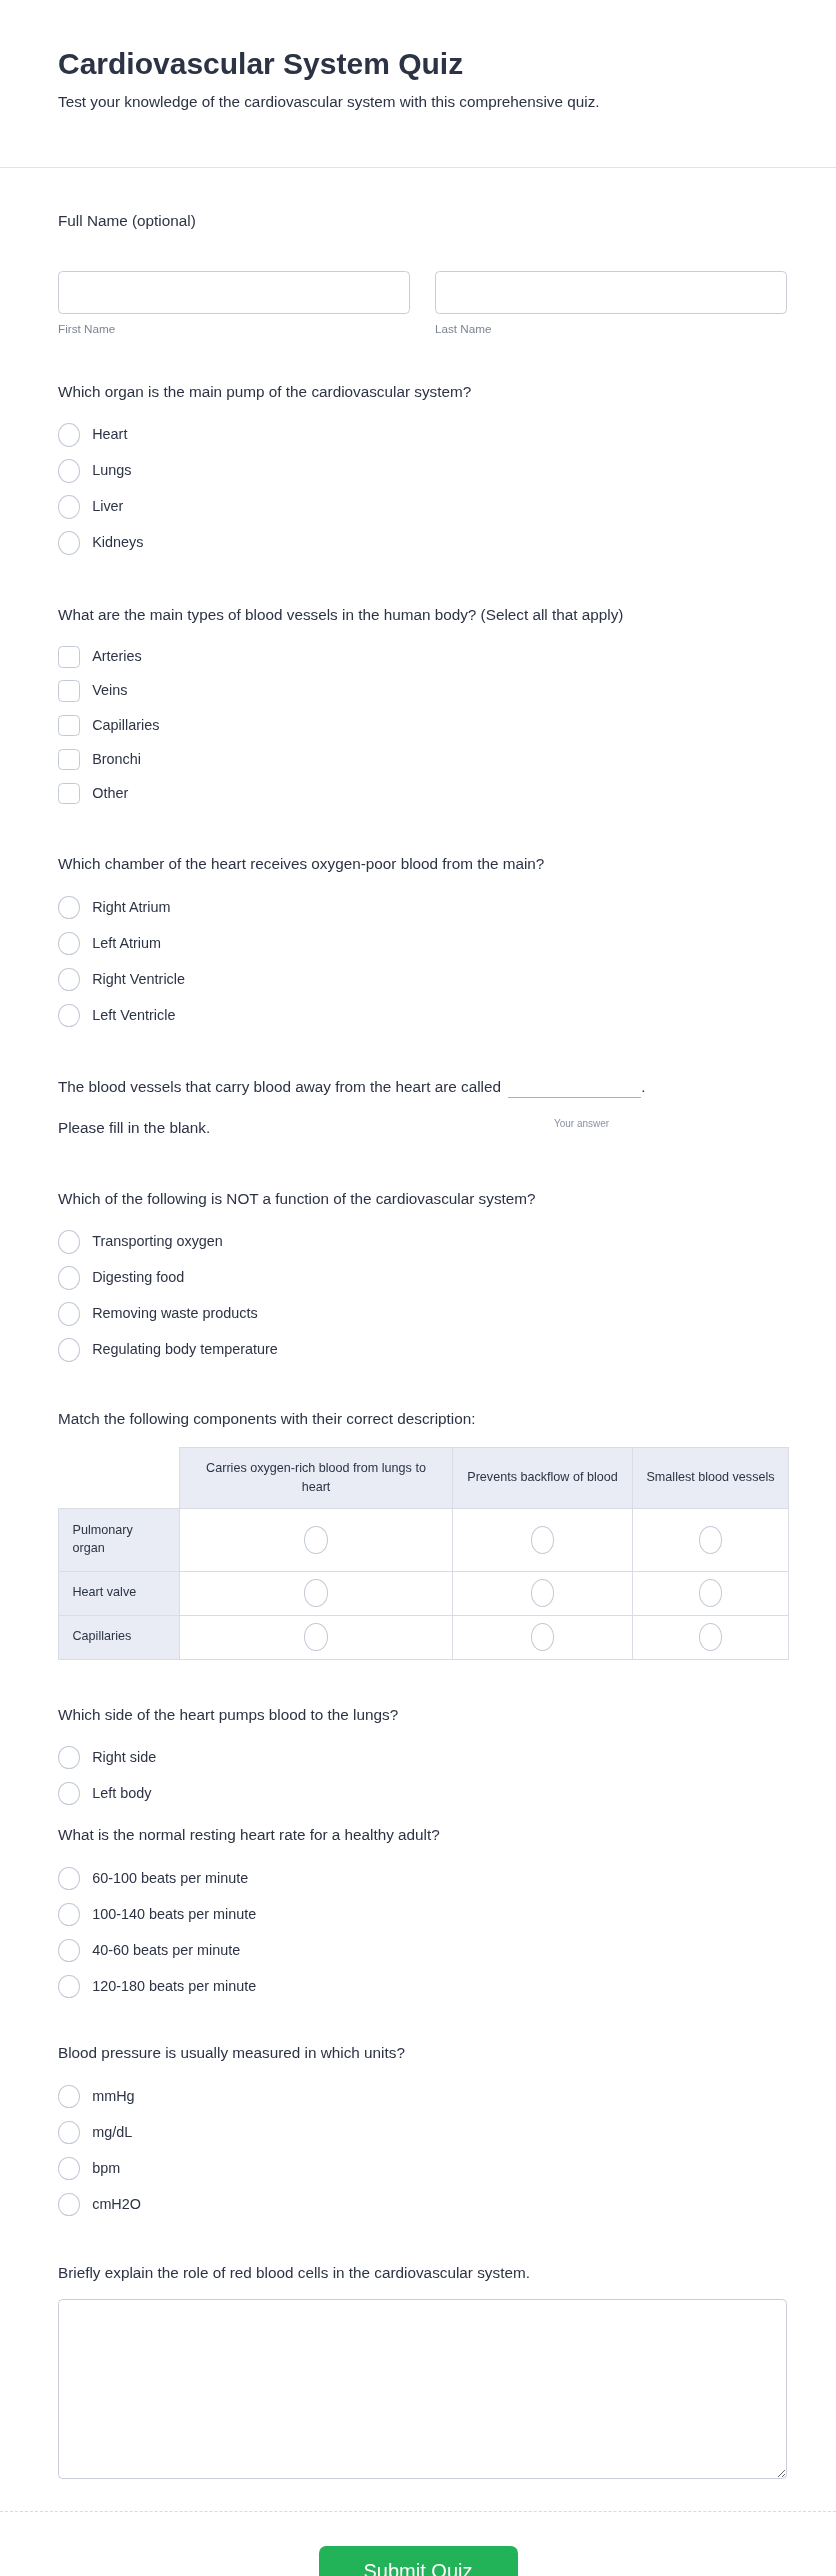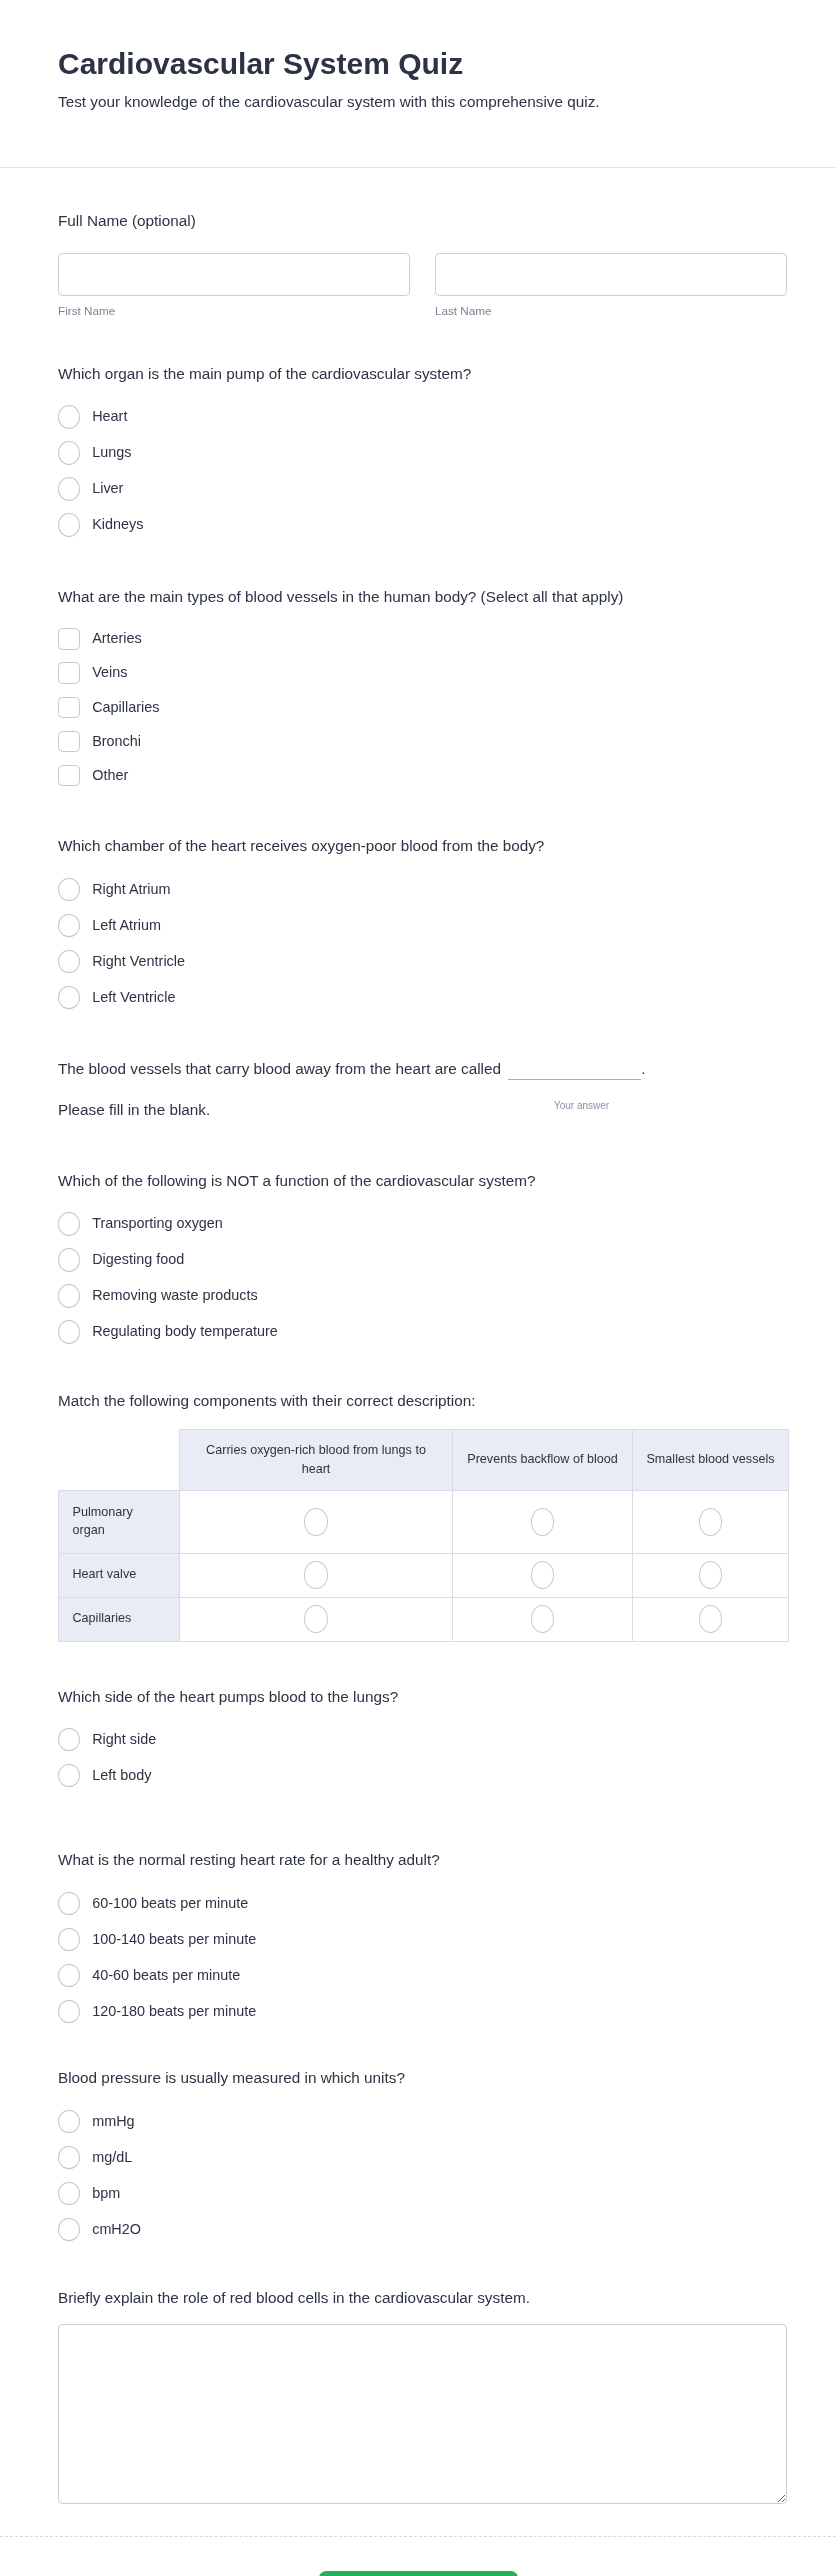--- a/index.html
+++ b/index.html
@@ -13,21 +13,21 @@
   .form-header { padding: 45px 88px 0 58px; border-bottom: 0.9px solid #dfe3ea; padding-bottom: 56px; }
   .form-title { font-size: 30px; font-weight: 700; color: #2c3345; line-height: 1.25; }
   .form-subtitle { font-size: 15.3px; margin-top: 9px; color: #2c3345; line-height: 1.3; }
   
   .form-main { padding: 0 49px 0 58px; }
   .content { width: 729px; }
   .section { margin-top: 47px; }
   .q-label { font-size: 15.3px; font-weight: 500; color: #2c3345; line-height: 1.3; }
   
   .name-row { display: flex; gap: 25px; margin-top: 21.6px; }
-  .name-col { width: 352px; }
+  .name-col { width: 352px; margin-top: 18px; }
   .text-input {
     width: 100%; height: 43px; border: 0.9px solid #c8cdd8; border-radius: 4.5px;
     background: #fff; font-size: 14.4px; padding: 0 10.8px; color: #2c3345; outline: none;
   }
   .sublabel { font-size: 11.7px; color: #7d8496; margin-top: 8px; }
   
   .options { margin-top: 21.6px; }
   .opt { display: flex; align-items: center; margin-bottom: 12.6px; cursor: pointer; }
   .opt:last-child { margin-bottom: 0; }
   .radio {
@@ -66,21 +66,21 @@
   
   .footer-divider { border: none; border-top: 0.9px dashed #d5dae3; margin-top: 29px; }
   .submit-row { text-align: center; margin-top: 34px; }
   .submit-btn {
     display: inline-block; width: 199px; height: 51px; border: none; border-radius: 7.2px;
     background: #22b257; color: #ffffff; font-size: 20px; font-family: "Liberation Sans", sans-serif;
     cursor: pointer; line-height: 51px; text-align: center; font-weight: 400;
   }
   .mt-56 { margin-top: 50px; }
   .mt-50 { margin-top: 45px; }
-  .mt-46 { margin-top: 63px; }
+  .mt-46 { margin-top: 20px; }
 </style>
 </head>
 <body>
 
 <div class="form-header">
   <h1 class="form-title">Cardiovascular System Quiz</h1>
   <div class="form-subtitle">Test your knowledge of the cardiovascular system with this comprehensive quiz.</div>
 </div>
 
 <div class="form-main">
@@ -142,21 +142,21 @@
         <span class="opt-label">Bronchi</span>
       </div>
       <div class="opt">
         <span class="checkbox"></span>
         <span class="opt-label">Other</span>
       </div>
     </div>
   </div>
 
   <div class="section mt-56">
-    <div class="q-label">Which chamber of the heart receives oxygen-poor blood from the body?</div>
+    <div class="q-label">Which chamber of the heart receives oxygen-poor blood from the main?</div>
     <div class="options">
       <div class="opt">
         <span class="radio"></span>
         <span class="opt-label">Right Atrium</span>
       </div>
       <div class="opt">
         <span class="radio"></span>
         <span class="opt-label">Left Atrium</span>
       </div>
       <div class="opt">

